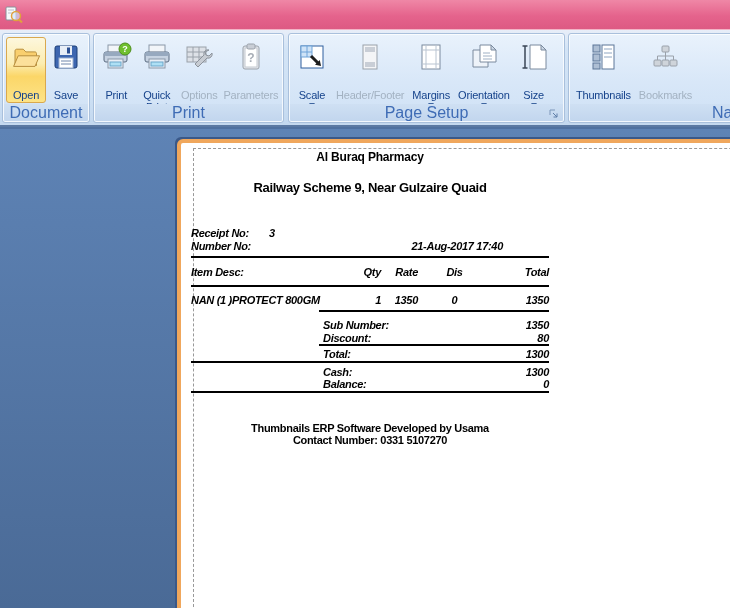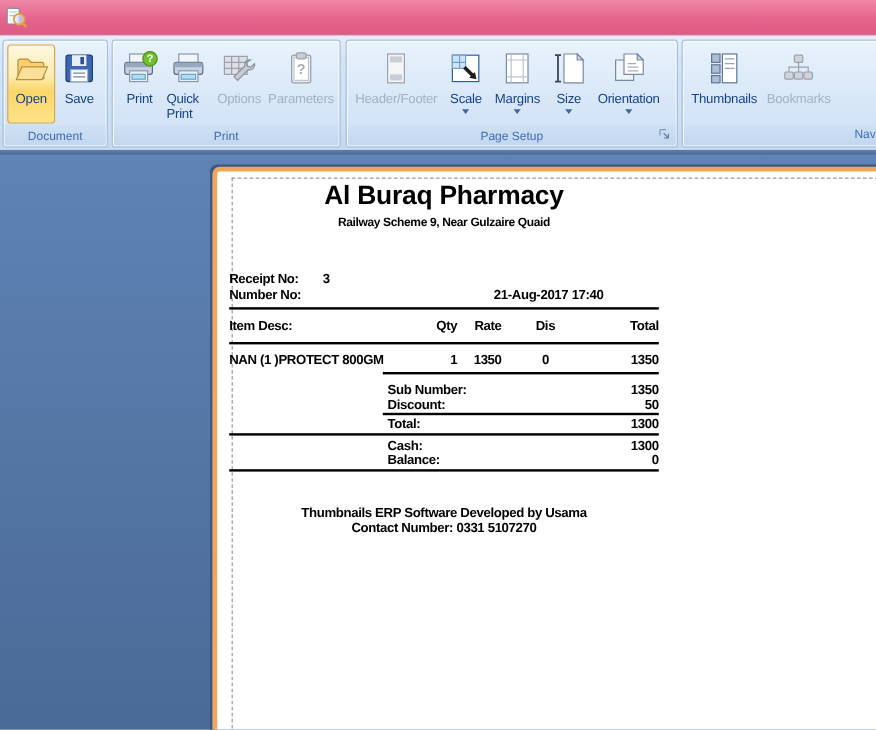--- a/index.html
+++ b/index.html
@@ -34,33 +34,33 @@
     background:linear-gradient(#e9f2fc, #d8e7f8 55%, #cfe1f5);
     box-shadow:inset 0 0 0 1px rgba(255,255,255,.75);
   }
   .rbtns { position:absolute; left:0; top:1px; right:0; height:70px; display:flex; align-items:flex-start; padding:2px 2px 0 3px; }
   .rcaption {
     position:absolute; left:1px; right:1px; bottom:1px; height:17px;
     background:linear-gradient(#cfe0f3,#c2d6ee);
     border-radius:0 0 2px 2px;
     text-align:center;
   }
-  .rcaption span { font-size:10px; color:#3f6cb5; line-height:17px; }
+  .rcaption span { font-size:16px; color:#3f6cb5; line-height:17px; }
   .rcaption .nav-offset { position:absolute; left:142px; top:0; }
   .launcher { position:absolute; right:3px; bottom:3px; width:12px; height:12px; cursor:pointer; }
 
   .rbtn {
     display:flex; flex-direction:column; align-items:center;
     padding:4px 4px 0 4px; min-width:36px; height:66px; border-radius:3px; cursor:pointer;
   }
   .rbtn .ico { width:32px; height:32px; flex:none; }
   .rbtn .ico svg { display:block; width:32px; height:32px; }
   .rbtn .lbl {
-    margin-top:4px; font-size:11px; line-height:12px; color:#15428b;
-    text-align:left; white-space:nowrap; letter-spacing:-0.2px;
+    margin-top:16px; font-size:11px; line-height:12px; color:#15428b;
+    text-align:center; white-space:nowrap; letter-spacing:-0.2px;
   }
   .rbtn.wrap .lbl { white-space:normal; width:36px; }
   .rbtn.disabled { cursor:default; }
   .rbtn.disabled .lbl { color:#a3b2c2; }
   .rbtn.hl {
     border:1px solid #d9a84e;
     background:linear-gradient(#fdf7dd, #fcedb0 40%, #fbd668 60%, #fde387);
     padding:3px 3px 0 3px;
   }
   .dd {
@@ -83,23 +83,23 @@
   .margin-dash {
     position:absolute; left:12px; top:5px; width:900px; height:900px;
     border-left:1px dashed #999; border-top:1px dashed #999;
   }
 
   
   .receipt {
     position:absolute; left:10px; top:0; width:358px; height:480px;
     color:#000; font-weight:bold; font-size:11px; letter-spacing:-0.3px;
   }
-  .receipt .row { position:absolute; left:0; width:358px; height:13px; }
-  .r-title { position:absolute; left:0; top:7px; width:358px; text-align:center; font-size:22px; letter-spacing:-0.2px; }
-  .r-addr  { position:absolute; left:0; top:37px; width:358px; text-align:center; font-size:10px; }
+  .receipt .row { position:absolute; left:0; width:358px; height:13px;font-style:italic; }
+  .r-title { position:absolute; left:0; top:7px; width:358px; text-align:center; font-size:12px; letter-spacing:-0.2px; }
+  .r-addr  { position:absolute; left:0; top:37px; width:358px; text-align:center; font-size:13px; }
   .hline { position:absolute; height:2px; background:#000; }
   .full  { left:0; width:358px; }
   .part  { left:128px; width:230px; }
   .cell { position:absolute; top:0; }
   .c-item  { left:0; }
   .c-qty   { left:0; width:190px; text-align:right; }
   .c-rate  { left:190px; width:37px; text-align:right; }
   .c-dis   { left:240px; width:47px; text-align:center; }
   .c-total { left:272px; width:86px; text-align:right; }
   .t-label { position:absolute; left:132px; top:0; }
@@ -207,83 +207,83 @@
         <span class="lbl">Parameters</span>
       </div>
     </div>
     <div class="rcaption">
       <span>Print</span>
     </div>
   </div>
 
   <div class="rgroup" style="left:288px;width:277px;">
     <div class="rbtns">
-      <div class="rbtn disabled">
-        <span class="ico">
-          <svg viewBox="0 0 32 32">
-            <rect x="9" y="4" width="14" height="24" fill="#f4f5f7" stroke="#9aa1aa"></rect>
-            <rect x="11" y="6" width="10" height="5" fill="#c9ced6"></rect>
-            <rect x="11" y="21" width="10" height="5" fill="#c9ced6"></rect>
-          </svg>
-        </span>
-        <span class="lbl">Header/Footer</span>
-      </div>
       <div class="rbtn">
         <span class="ico">
           <svg viewBox="0 0 32 32">
             <rect x="5" y="5" width="22" height="22" fill="#ffffff" stroke="#2e5e9e"></rect>
             <rect x="5" y="5" width="11" height="11" fill="#cfe3f7" stroke="#6ea3d8"></rect>
             <line x1="11" y1="5" x2="11" y2="16" stroke="#6ea3d8"></line>
             <line x1="5" y1="11" x2="16" y2="11" stroke="#6ea3d8"></line>
             <line x1="15" y1="15" x2="22" y2="22" stroke="#1c1c1c" stroke-width="3"></line>
             <path d="M25 25 l-6 -1.2 4.8 -4.8z" fill="#1c1c1c"></path>
           </svg>
         </span>
         <span class="lbl">Scale</span>
         <span class="dd"></span>
       </div>
+      <div class="rbtn disabled">
+        <span class="ico">
+          <svg viewBox="0 0 32 32">
+            <rect x="9" y="4" width="14" height="24" fill="#f4f5f7" stroke="#9aa1aa"></rect>
+            <rect x="11" y="6" width="10" height="5" fill="#c9ced6"></rect>
+            <rect x="11" y="21" width="10" height="5" fill="#c9ced6"></rect>
+          </svg>
+        </span>
+        <span class="lbl">Header/Footer</span>
+      </div>
       <div class="rbtn">
         <span class="ico">
           <svg viewBox="0 0 32 32">
             <rect x="7" y="4" width="18" height="24" fill="#ffffff" stroke="#7a8a9e"></rect>
             <line x1="11" y1="4" x2="11" y2="28" stroke="#b9c4d1"></line>
             <line x1="21" y1="4" x2="21" y2="28" stroke="#b9c4d1"></line>
             <line x1="7" y1="9" x2="25" y2="9" stroke="#b9c4d1"></line>
             <line x1="7" y1="23" x2="25" y2="23" stroke="#b9c4d1"></line>
           </svg>
         </span>
         <span class="lbl">Margins</span>
-        <span class="dd"></span>
-      </div>
-      <div class="rbtn">
-        <span class="ico">
-          <svg viewBox="0 0 32 32">
-            <path d="M12 4 h11 l5 5 v19 h-16 z" fill="#ffffff" stroke="#7a8a9e"></path>
-            <path d="M23 4 l5 5 h-5 z" fill="#cdd8e6" stroke="#7a8a9e"></path>
-            <line x1="7" y1="5" x2="7" y2="27" stroke="#3a4656" stroke-width="1.5"></line>
-            <line x1="4.5" y1="5" x2="9.5" y2="5" stroke="#3a4656" stroke-width="1.5"></line>
-            <line x1="4.5" y1="27" x2="9.5" y2="27" stroke="#3a4656" stroke-width="1.5"></line>
-          </svg>
-        </span>
-        <span class="lbl">Size</span>
         <span class="dd"></span>
       </div>
       <div class="rbtn">
         <span class="ico">
           <svg viewBox="0 0 32 32">
             <path d="M5 9 h11 l4 4 v13 h-15 z" fill="#eef3f9" stroke="#7a8a9e"></path>
             <path d="M16 9 l4 4 h-4 z" fill="#cdd8e6" stroke="#7a8a9e"></path>
             <path d="M12 4 h11 l5 5 v12 h-16 z" fill="#ffffff" stroke="#7a8a9e"></path>
             <path d="M23 4 l5 5 h-5 z" fill="#cdd8e6" stroke="#7a8a9e"></path>
             <line x1="15" y1="12" x2="22" y2="12" stroke="#9fb0c4"></line>
             <line x1="15" y1="15" x2="24" y2="15" stroke="#9fb0c4"></line>
             <line x1="15" y1="18" x2="24" y2="18" stroke="#9fb0c4"></line>
           </svg>
         </span>
         <span class="lbl">Orientation</span>
+        <span class="dd"></span>
+      </div>
+      <div class="rbtn">
+        <span class="ico">
+          <svg viewBox="0 0 32 32">
+            <path d="M12 4 h11 l5 5 v19 h-16 z" fill="#ffffff" stroke="#7a8a9e"></path>
+            <path d="M23 4 l5 5 h-5 z" fill="#cdd8e6" stroke="#7a8a9e"></path>
+            <line x1="7" y1="5" x2="7" y2="27" stroke="#3a4656" stroke-width="1.5"></line>
+            <line x1="4.5" y1="5" x2="9.5" y2="5" stroke="#3a4656" stroke-width="1.5"></line>
+            <line x1="4.5" y1="27" x2="9.5" y2="27" stroke="#3a4656" stroke-width="1.5"></line>
+          </svg>
+        </span>
+        <span class="lbl">Size</span>
         <span class="dd"></span>
       </div>
     </div>
     <div class="rcaption">
       <span>Page Setup</span>
       <span class="launcher">
         <svg viewBox="0 0 12 12">
           <path d="M2 2 h5 M2 2 v5" stroke="#7c97ba" fill="none"></path>
           <path d="M5 5 l4 4 M9 5.5 v3.5 h-3.5" stroke="#5f7ea8" fill="none"></path>
         </svg>
@@ -364,21 +364,21 @@
       </div>
 
       <div class="hline part" style="top:167px;"></div>
 
       <div class="row" style="top:176px;">
         <span class="t-label">Sub Number:</span>
         <span class="t-value">1350</span>
       </div>
       <div class="row" style="top:189px;">
         <span class="t-label">Discount:</span>
-        <span class="t-value">50</span>
+        <span class="t-value">80</span>
       </div>
 
       <div class="hline part" style="top:201px;"></div>
 
       <div class="row" style="top:205px;">
         <span class="t-label">Total:</span>
         <span class="t-value">1300</span>
       </div>
 
       <div class="hline full" style="top:218px;"></div>

